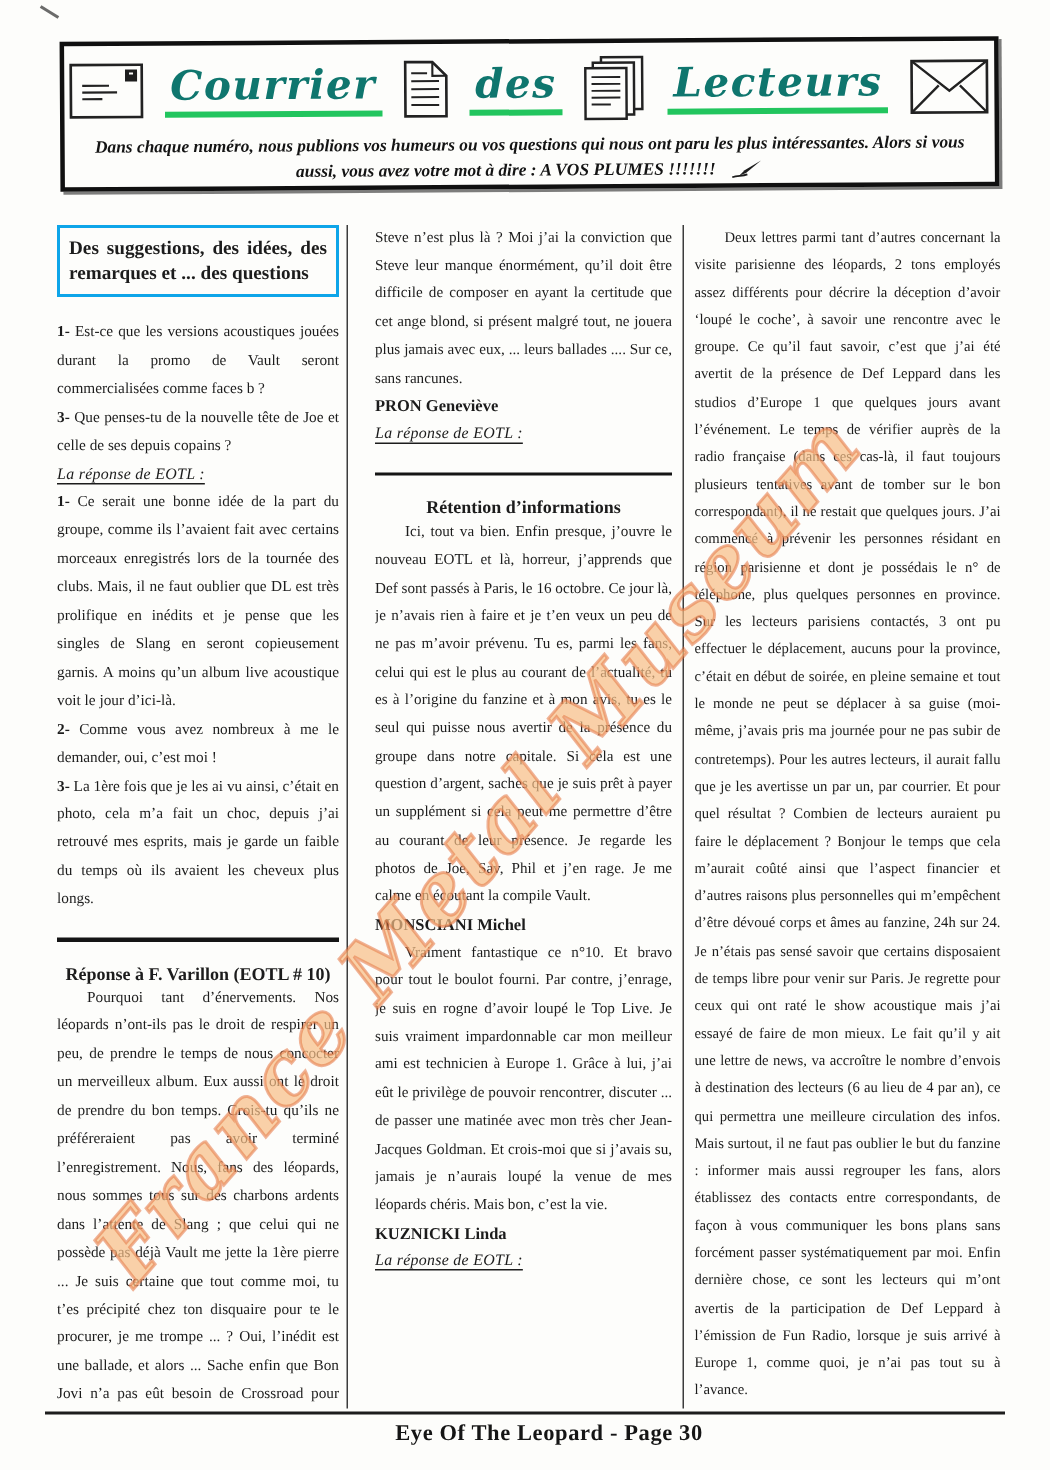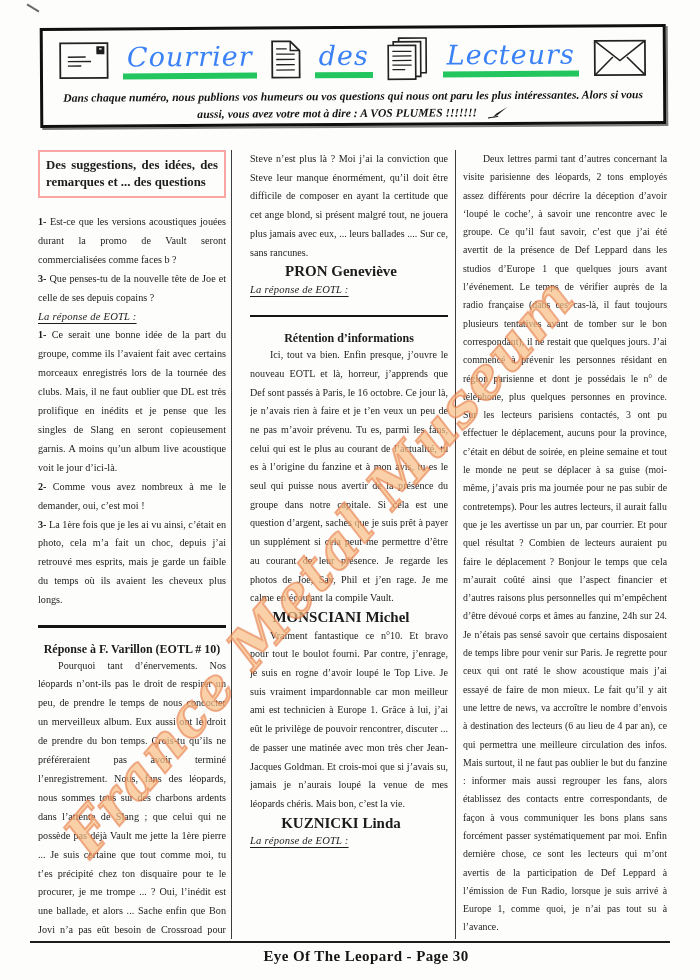--- a/index.html
+++ b/index.html
@@ -3,39 +3,39 @@
 <meta charset="utf-8">
 <style>
   html,body{margin:0;padding:0;background:#ffffff;}
   .page{position:relative;width:700px;height:980px;background:#fdfdfb;overflow:hidden;
         font-family:"Liberation Serif",serif;color:#1c1c1c;}
   
   .header-box{position:absolute;left:40px;top:26px;width:620px;height:92px;
       border:3px solid #101010;background:#fdfdfb;transform:rotate(-0.35deg);
       box-shadow:2px 2px 0 rgba(20,20,20,.55);padding:2px 0 0 0;}
   .title-row{display:flex;align-items:center;justify-content:center;gap:14px;height:50px;margin-top:3px;}
-  .script-word{font-family:"DejaVu Serif",serif;font-style:italic;font-size:27px;color:#3b82f6;
-      border-bottom:6px solid #22c55e;padding:0 4px 1px 4px;line-height:30px;letter-spacing:1px;}
+  .script-word{font-family:"DejaVu Serif",serif;font-style:italic;font-size:27px;color:#0f766e;
+      border-bottom:4px solid #22c55e;padding:0 4px 1px 4px;line-height:30px;letter-spacing:1px;font-weight:bold;}
   .icon{display:block;}
   .intro{margin-top:4px;text-align:center;font-style:italic;font-weight:bold;
       font-size:11.6px;line-height:17px;color:#141414;}
   .intro .l2{display:inline-flex;align-items:center;gap:10px;}
   
   .col{position:absolute;top:150px;height:788px;overflow:hidden;text-align:justify;}
   .col1{left:38px;width:188px;font-size:10.2px;line-height:18.9px;}
   .col2{left:250px;width:198px;font-size:10.1px;line-height:18.7px;}
   .col3{left:463px;width:204px;font-size:9.8px;line-height:18.3px;}
   .col p{margin:0;}
   .col .indent{text-indent:20px;}
-  .box-title{border:2px solid #fca5a5;padding:5px 6px;font-weight:bold;font-size:12.8px;
+  .box-title{border:2px solid #0ea5e9;padding:5px 6px;font-weight:bold;font-size:12.8px;
       line-height:17px;text-align:justify;margin-bottom:15px;}
   .reply-heading{font-style:italic;font-size:10.6px;text-decoration:underline;
       text-underline-offset:3px;margin:13px 0 4px 0;text-align:left;letter-spacing:.2px;}
   .section-title{font-weight:bold;font-size:12px;margin:0 0 3px 0;text-align:center;line-height:16px;}
-  .sig{font-weight:bold;font-size:15px;text-align:center;padding-right:16px;margin:5px 0 7px 0;}
+  .sig{font-weight:bold;font-size:11px;text-align:left;padding-right:16px;margin:5px 0 7px 0;}
   .rule{height:2.5px;background:#151515;margin:15px 0 13px 0;}
   .num{font-weight:bold;}
   .divider{position:absolute;top:150px;width:1px;height:789px;background:#3c3c3c;}
   .d1{left:231px;} .d2{left:455px;}
   
   .footer-rule{position:absolute;left:30px;top:941px;width:640px;height:2px;background:#1d1d1d;}
   .footer{position:absolute;left:16px;top:948px;width:700px;text-align:center;
       font-weight:bold;font-size:15px;letter-spacing:.4px;color:#151515;}
   
   .watermark{position:absolute;left:-45px;top:549px;width:700px;text-align:center;

